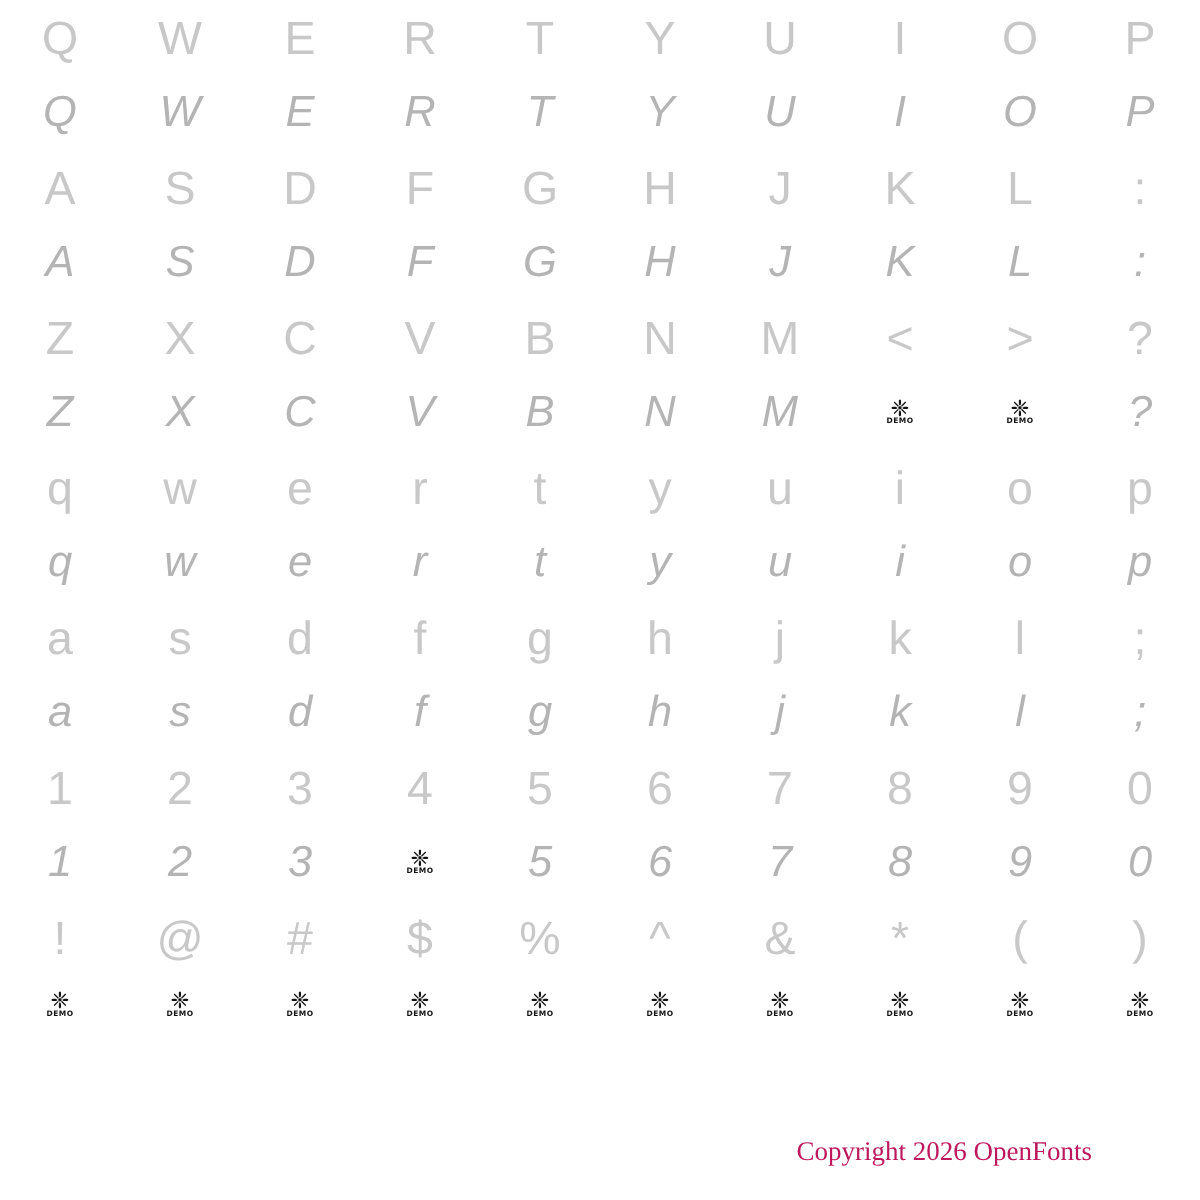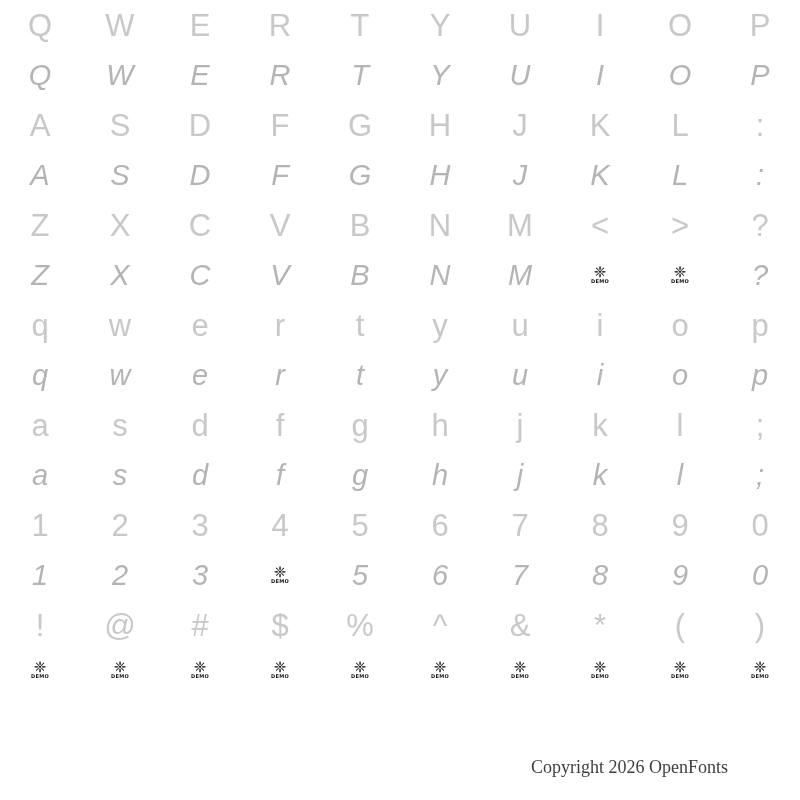--- a/index.html
+++ b/index.html
@@ -93,21 +93,21 @@
   }
 
   #footer {
     position: absolute;
     left: 0;
     bottom: 22px;
     width: 800px;
     text-align: right;
     padding-right: 72px;
     box-sizing: border-box;
-    color: #404040;
+    color: #be185d;
     font-size: 18px;
     font-family: "Liberation Serif", serif;
   }
 </style>
 </head>
 <body>
 
 <div id="sheet">
   <div id="rows-container">
       <div class="grid row-upright" style="top: 0px;">

